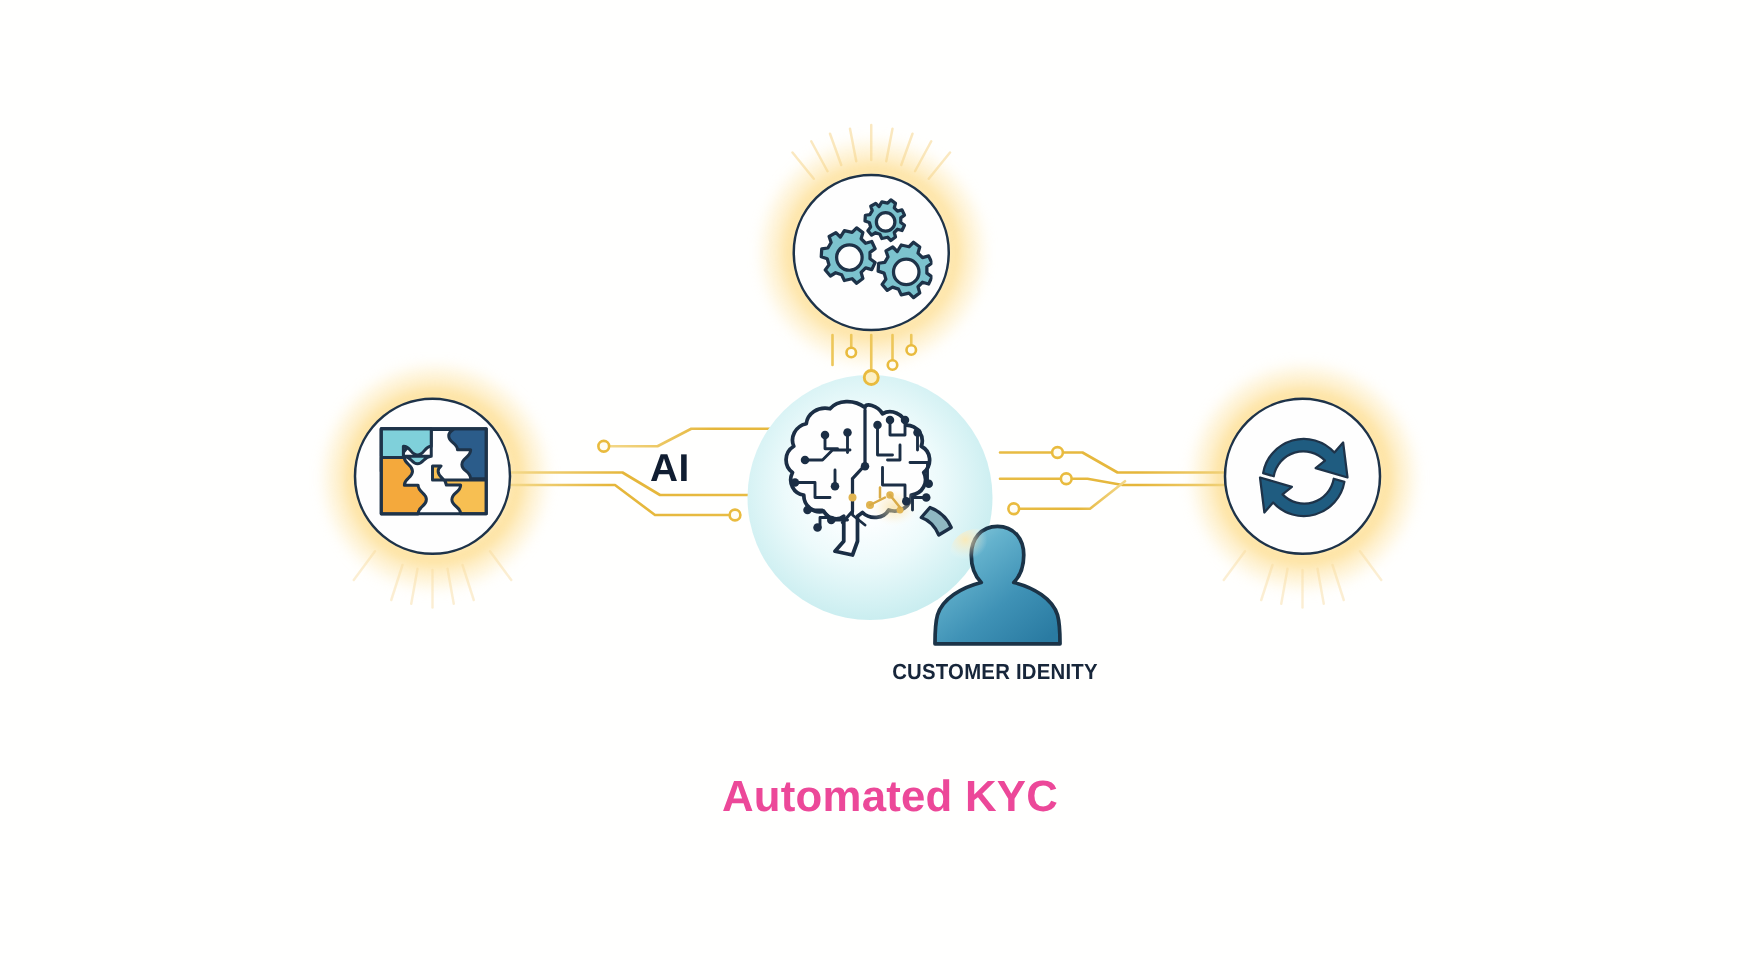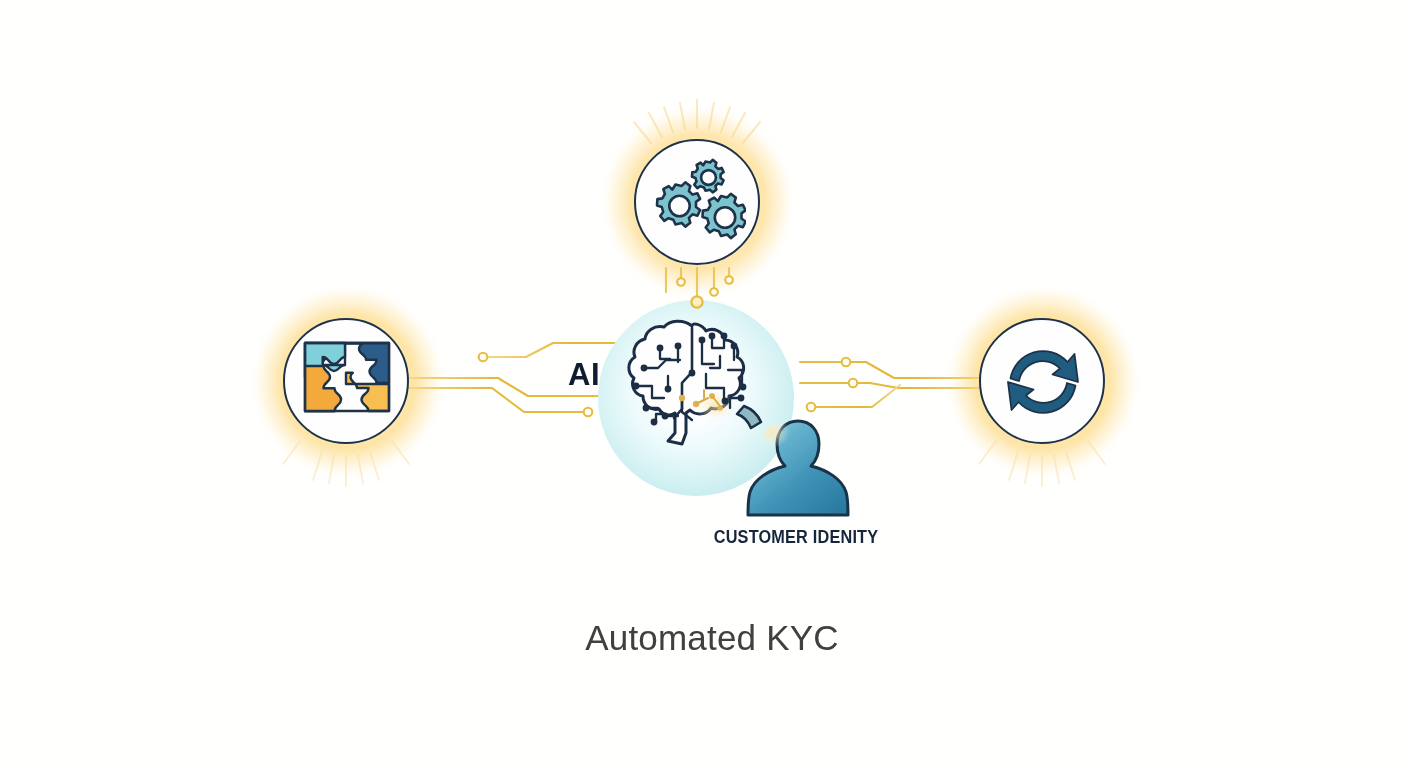--- a/index.html
+++ b/index.html
@@ -104,21 +104,21 @@
   #icon-puzzle { left: 302px; top: 340px; width: 90px; height: 84px; }
   #icon-sync   { left: 996px; top: 335px; width: 94px; height: 94px; }
   #icon-brain  { left: 616px; top: 312px; width: 156px; height: 148px; }
   #icon-person { left: 742px; top: 417px; width: 112px; height: 105px; }
 
   
   #label-ai {
     position: absolute;
     left: 520px; top: 357px;
     width: 80px;
-    text-align: right;
+    text-align: left;
     font-size: 31px;
     font-weight: 700;
     color: #101d31;
     letter-spacing: 0.5px;
     font-family: "Liberation Sans", sans-serif;
   }
   #label-customer-identity {
     position: absolute;
     left: 666px; top: 527px;
     width: 260px;
@@ -129,22 +129,22 @@
     letter-spacing: 0.2px;
     transform: scaleX(0.93);
     font-family: "Liberation Sans", sans-serif;
   }
   #caption-title {
     position: absolute;
     left: 404px; top: 618px;
     width: 616px;
     text-align: center;
     font-size: 35px;
-    font-weight: 400;
-    color: #404040;
+    font-weight: 700;
+    color: #ec4899;
     letter-spacing: 0.2px;
     font-family: "Liberation Sans", sans-serif;
   }
 </style>
 </head>
 <body>
 
 <div id="stage">
 
   <div class="halo" id="halo-gears"></div>

